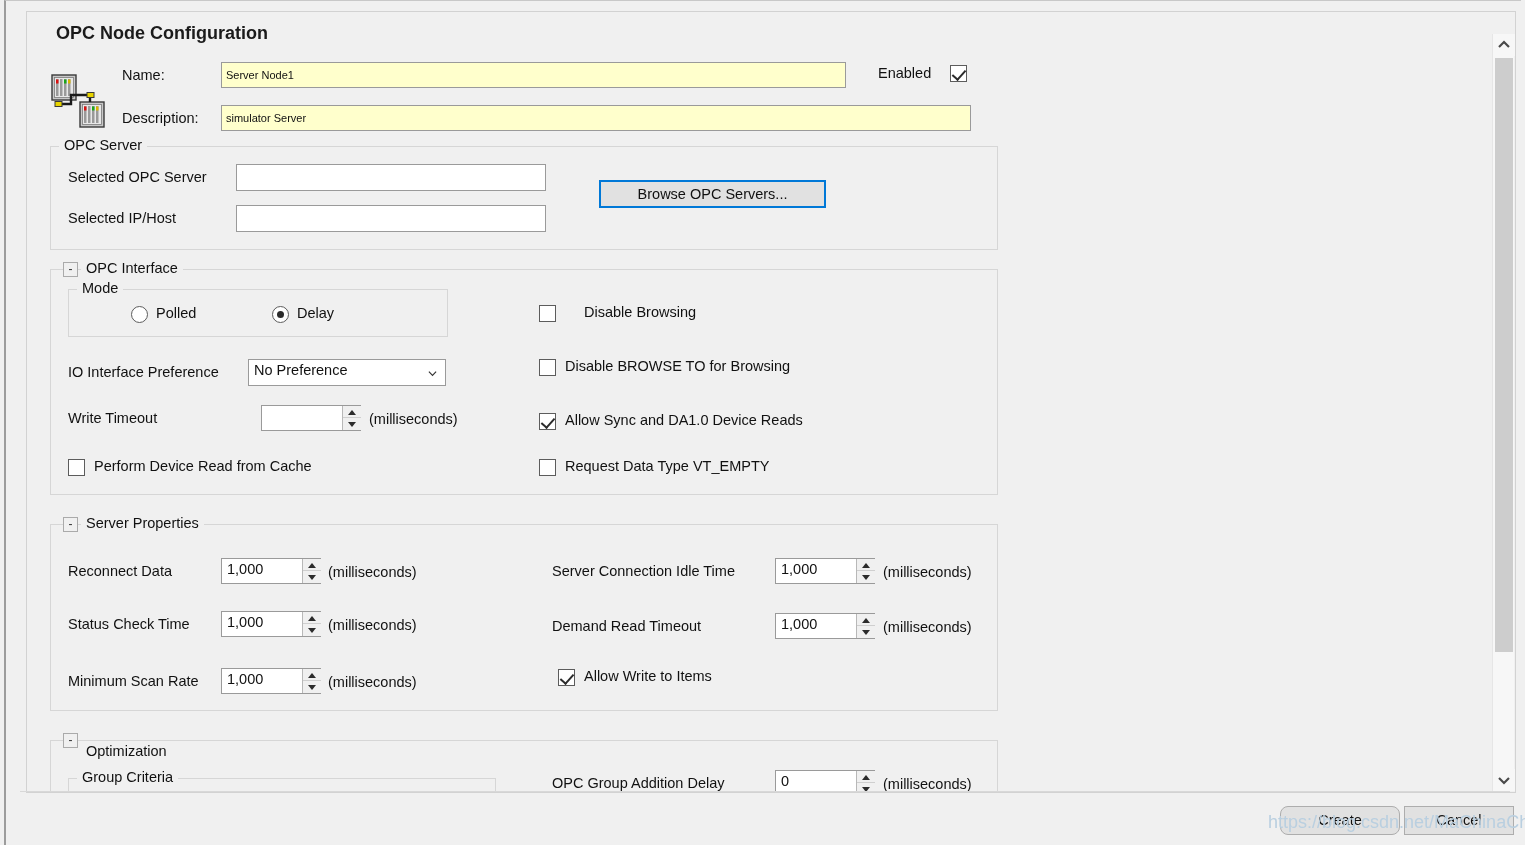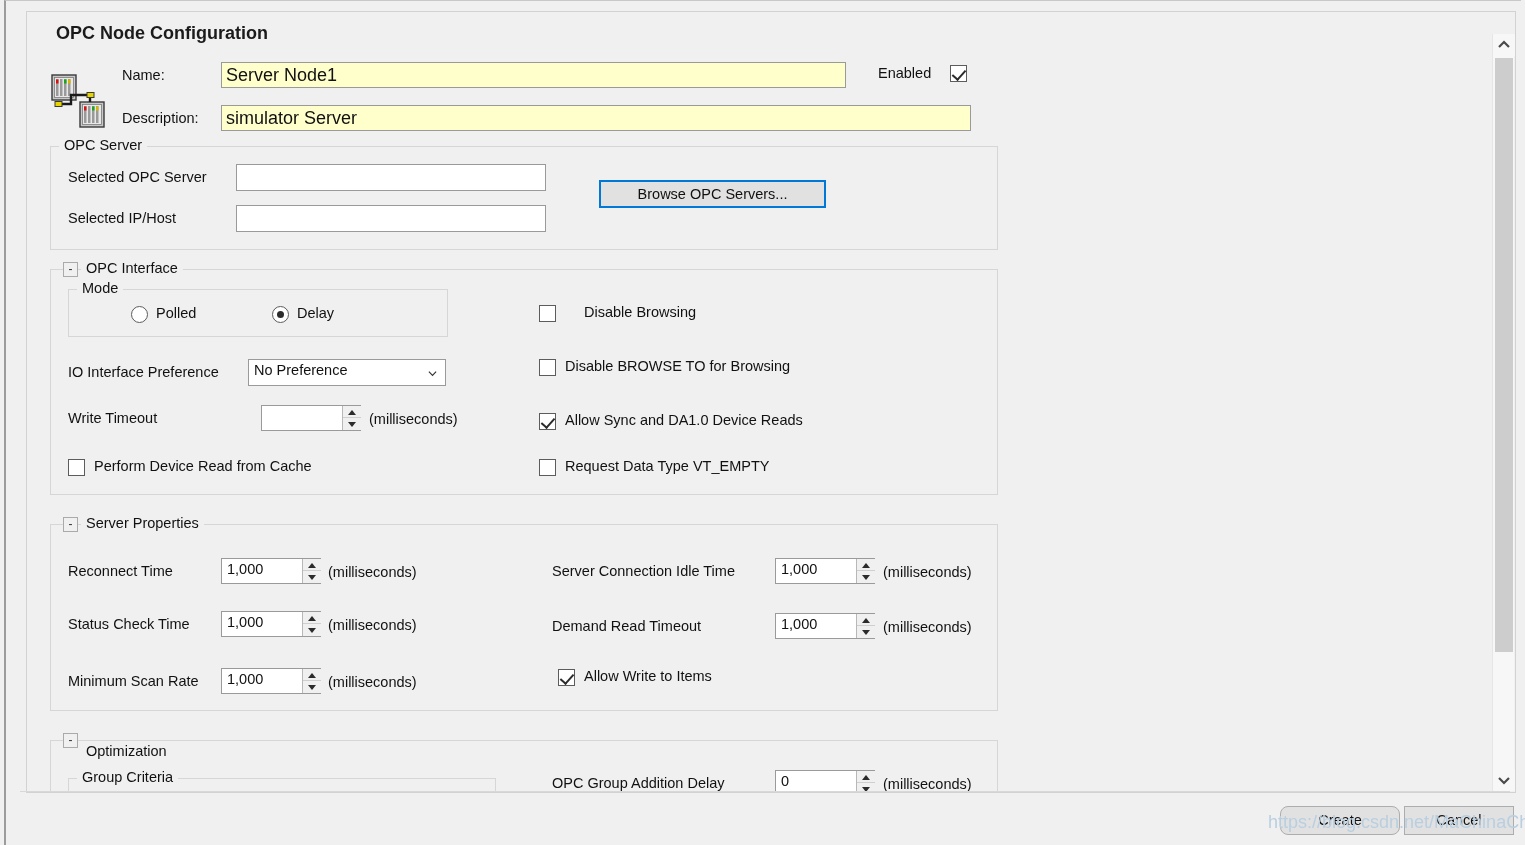--- a/index.html
+++ b/index.html
@@ -61,21 +61,21 @@
     font-size: 14.5px;
     color: #111;
     white-space: nowrap;
   }
 
   .txtfield {
     position: absolute;
     border: 1px solid #9a9a9a;
     background: #ffffcc;
     font-family: "Liberation Sans", sans-serif;
-    font-size: 18px;
+    font-size: 11px;
     color: #111;
     padding: 1px 4px;
     line-height: 22px;
     white-space: nowrap;
     overflow: hidden;
   }
   .txtfield.white { background: #ffffff; }
 
   
   .gbox {
@@ -358,21 +358,21 @@
       <div class="lbl" style="left:537px; top:379px;">Allow Sync and DA1.0 Device Reads</div>
 
       <div class="cb" style="left:511px; top:426px;"></div>
       <div class="lbl" style="left:537px; top:425px;">Request Data Type VT_EMPTY</div>
 
       <div class="gbox" style="left:22px; top:491px; width:948px; height:187px;">
         <div class="collapser" style="left:12px;">-</div>
         <div class="gtitle" style="left:30px;">Server Properties</div>
       </div>
 
-      <div class="lbl" style="left:40px; top:530px;">Reconnect Time</div>
+      <div class="lbl" style="left:40px; top:530px;">Reconnect Data</div>
       <div class="spin" style="left:193px; top:525px; width:100px; height:26px;">
         <div class="sval">1,000</div>
         <div class="sbtns">
           <div class="sup">
               <span class="tri up"></span>
             </div>
           <div class="sdn">
               <span class="tri dn"></span>
             </div>
         </div>

